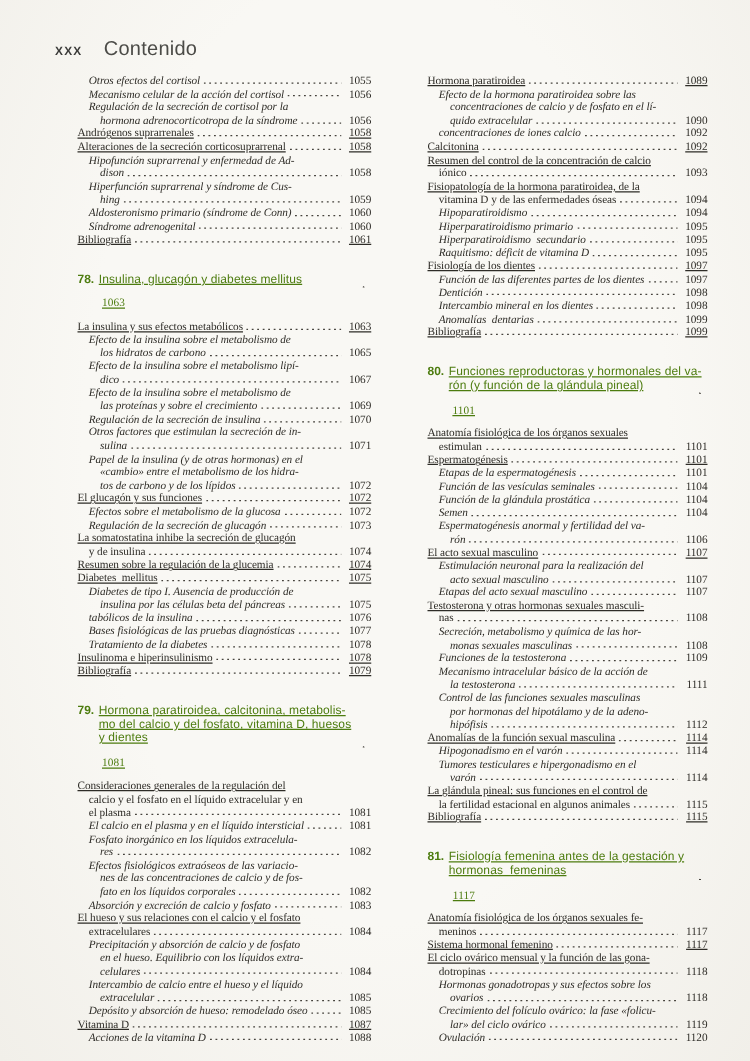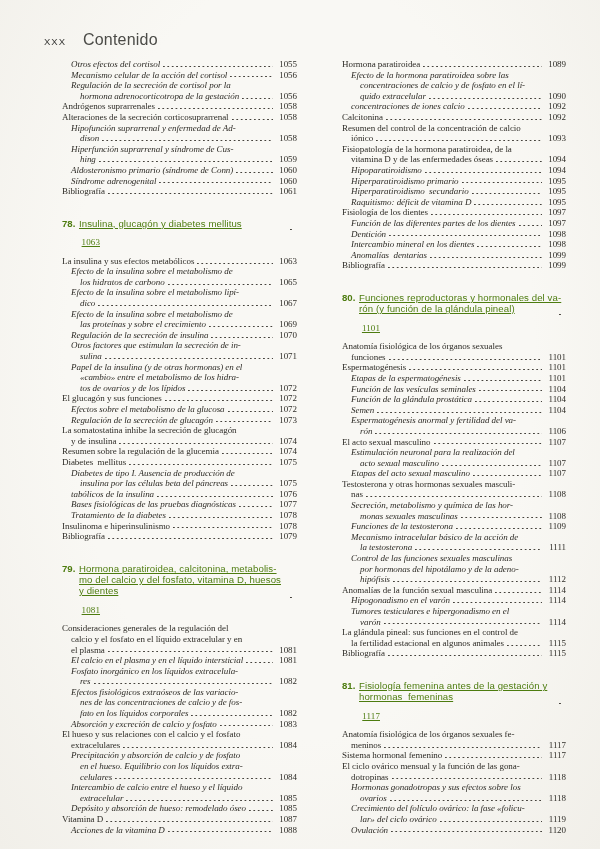--- a/index.html
+++ b/index.html
@@ -13,42 +13,42 @@
   }
   .paper {
     position: absolute; inset: 0;
     background: radial-gradient(ellipse at 50% 42%, #f9f8f4 55%, #f1efe9 100%);
   }
   .header {
     position: absolute; top: 31px; left: 44px;
     font-family: "Liberation Sans", "DejaVu Sans", sans-serif;
     display: flex; align-items: baseline; gap: 17px;
   }
-  .folio { font-weight: 400; font-size: 9.5px; letter-spacing: 1px; color: #3a3a38; }
+  .folio { font-weight: 700; font-size: 9.5px; letter-spacing: 1px; color: #3a3a38; }
   .htitle { font-size: 16px; color: #4b4b47; letter-spacing: 0.2px; }
 
   .col { position: absolute; top: 59px; }
   .col.left  { left: 46px;  width: 251px; }
   .col.right { left: 326px; width: 240px; }
 
   .line {
     display: flex; align-items: baseline;
     line-height: 10.6px; font-size: 9px; letter-spacing: -0.05px;
   }
   .txt { white-space: pre; flex: 0 1 auto; }
   .leader {
     flex: 1 1 6px; min-width: 4px; height: 1.4px;
     align-self: flex-end; margin: 0 3px 2.4px 3px;
     background-image: radial-gradient(circle at 0.8px 0.7px, #45423c 0.7px, rgba(0,0,0,0) 1px);
     background-size: 4.4px 1.4px; background-repeat: repeat-x;
   }
   .pg { flex: 0 0 auto; min-width: 21px; text-align: right; font-family: "Liberation Serif", "DejaVu Serif", serif; }
 
   .e1 .line { padding-left: 25px; }
-  .e1 .line:first-child { padding-left: 16px; }
+  .e1 .line:first-child { padding-left: 16px; text-decoration: underline; }
   .e2 .line { padding-left: 34px; }
   .e2 .line:first-child { padding-left: 25px; }
   .e2 .txt { font-style: italic; }
 
   .ch {
     position: relative; margin: 21px 0 7px 16px;
     font-family: "Liberation Sans", "DejaVu Sans", sans-serif;
     color: #4d7c0f;
     text-decoration: underline;
   }
@@ -82,21 +82,21 @@
         <span class="txt">Mecanismo celular de la acción del cortisol</span>
         <span class="leader"></span>
         <span class="pg">1056</span>
       </div>
     </div>
     <div class="entry e2">
       <div class="line">
         <span class="txt">Regulación de la secreción de cortisol por la</span>
       </div>
       <div class="line">
-        <span class="txt">hormona adrenocorticotropa de la gestación</span>
+        <span class="txt">hormona adrenocorticotropa de la síndrome</span>
         <span class="leader"></span>
         <span class="pg">1056</span>
       </div>
     </div>
     <div class="entry e1">
       <div class="line">
         <span class="txt">Andrógenos suprarrenales</span>
         <span class="leader"></span>
         <span class="pg">1058</span>
       </div>
@@ -212,21 +212,21 @@
       </div>
     </div>
     <div class="entry e2">
       <div class="line">
         <span class="txt">Papel de la insulina (y de otras hormonas) en el</span>
       </div>
       <div class="line">
         <span class="txt">«cambio» entre el metabolismo de los hidra-</span>
       </div>
       <div class="line">
-        <span class="txt">tos de ovarios y de los lípidos</span>
+        <span class="txt">tos de carbono y de los lípidos</span>
         <span class="leader"></span>
         <span class="pg">1072</span>
       </div>
     </div>
     <div class="entry e1">
       <div class="line">
         <span class="txt">El glucagón y sus funciones</span>
         <span class="leader"></span>
         <span class="pg">1072</span>
       </div>
@@ -567,21 +567,21 @@
         <span class="txt">rón (y función de la glándula pineal)</span>
         <span class="leader"></span>
         <span class="pg">1101</span>
       </div>
     </div>
     <div class="entry e1">
       <div class="line">
         <span class="txt">Anatomía fisiológica de los órganos sexuales</span>
       </div>
       <div class="line">
-        <span class="txt">funciones</span>
+        <span class="txt">estimulan</span>
         <span class="leader"></span>
         <span class="pg">1101</span>
       </div>
     </div>
     <div class="entry e1">
       <div class="line">
         <span class="txt">Espermatogénesis</span>
         <span class="leader"></span>
         <span class="pg">1101</span>
       </div>

